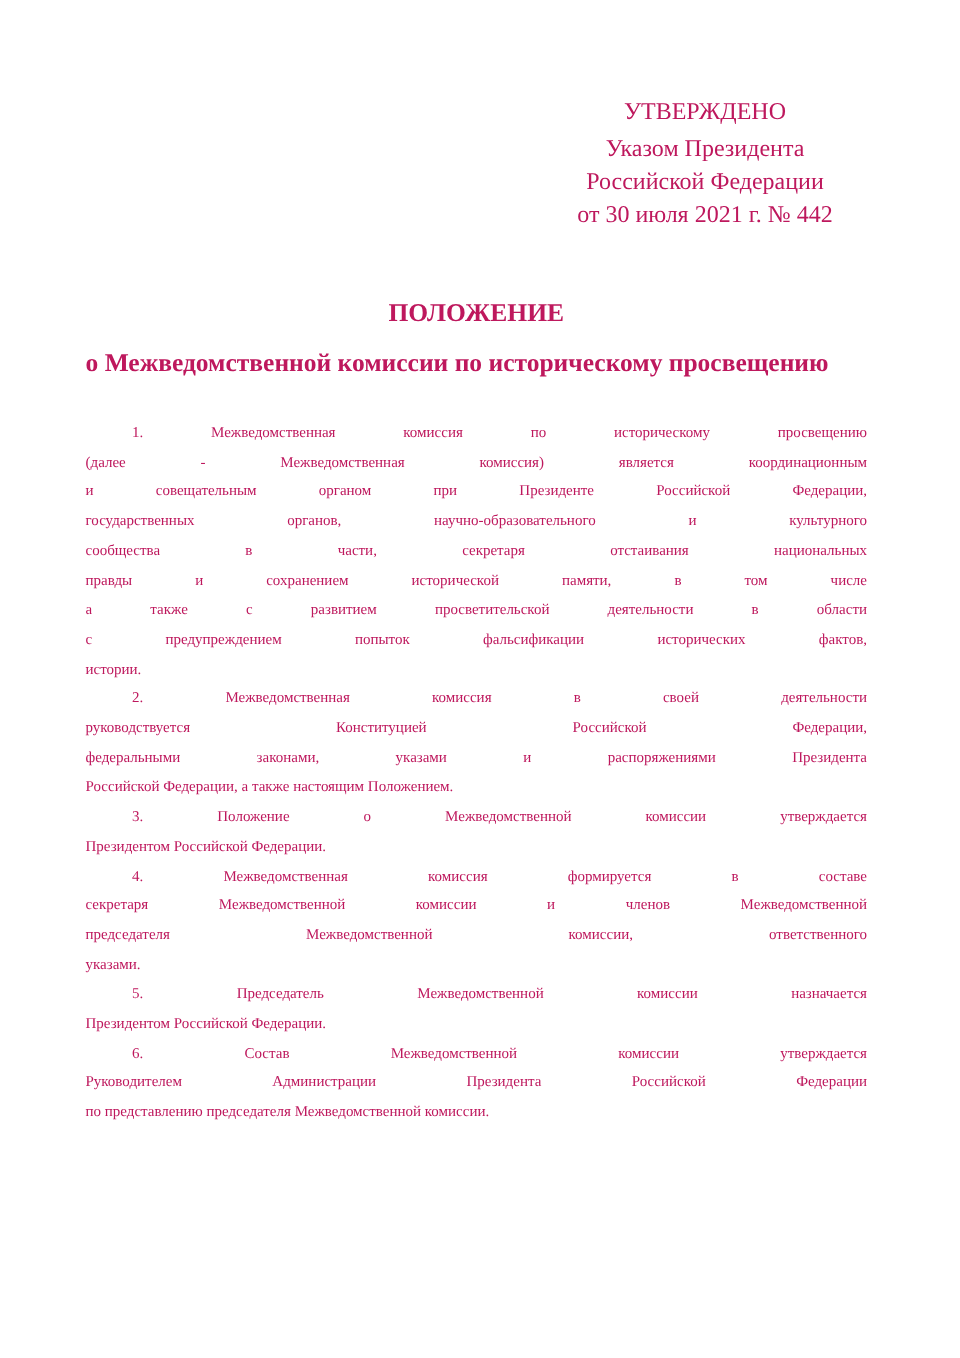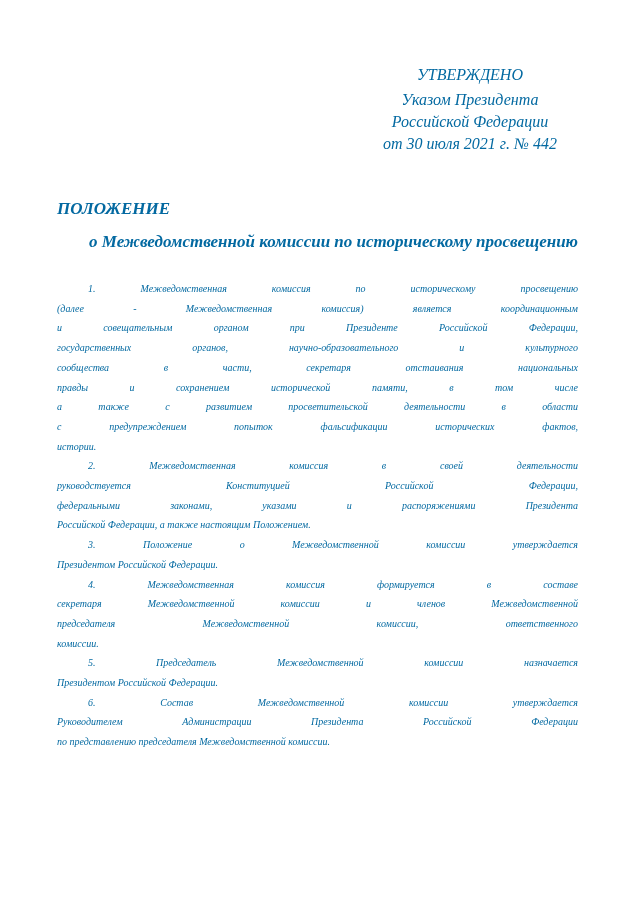--- a/index.html
+++ b/index.html
@@ -1,50 +1,50 @@
 <!DOCTYPE html>
 <html><head>
 <meta charset="utf-8">
 <style>
   html, body { margin: 0; padding: 0; background: #ffffff; }
   .page {
     position: relative;
     width: 640px;
     height: 905px;
     background: #ffffff;
-    color: #0369a1;
+    color: #be185d;
     font-family: "Liberation Serif", "DejaVu Serif", serif;
     overflow: hidden;
-    font-style: italic;
   }
   .approval {
     position: absolute;
     top: 64px;
     left: 378px;
     width: 184px;
     text-align: center;
     font-size: 16px;
     line-height: 22px;
   }
   .approval-heading { margin-bottom: 3px; }
   .doc-title {
     position: absolute;
     top: 199px;
     left: 57px;
     width: 521px;
+    text-align: center;
     font-weight: bold;
     font-size: 17px;
     line-height: 20px;
   }
   .doc-subtitle {
     position: absolute;
     top: 232px;
     left: 57px;
     width: 521px;
-    text-align: right;
+    text-align: left;
     font-weight: bold;
     font-size: 17px;
     line-height: 20px;
   }
   .doc-body {
     position: absolute;
     top: 279px;
     left: 57px;
     width: 521px;
     font-size: 10px;
@@ -96,21 +96,21 @@
         <div class="line last">Российской Федерации, а также настоящим Положением.</div>
       </div>
       <div class="paragraph">
         <div class="line first">3. Положение о Межведомственной комиссии утверждается</div>
         <div class="line last">Президентом Российской Федерации.</div>
       </div>
       <div class="paragraph">
         <div class="line first">4. Межведомственная комиссия формируется в составе</div>
         <div class="line">секретаря Межведомственной комиссии и членов Межведомственной</div>
         <div class="line">председателя Межведомственной комиссии, ответственного</div>
-        <div class="line last">комиссии.</div>
+        <div class="line last">указами.</div>
       </div>
       <div class="paragraph">
         <div class="line first">5. Председатель Межведомственной комиссии назначается</div>
         <div class="line last">Президентом Российской Федерации.</div>
       </div>
       <div class="paragraph">
         <div class="line first">6. Состав Межведомственной комиссии утверждается</div>
         <div class="line">Руководителем Администрации Президента Российской Федерации</div>
         <div class="line last">по представлению председателя Межведомственной комиссии.</div>
       </div>

